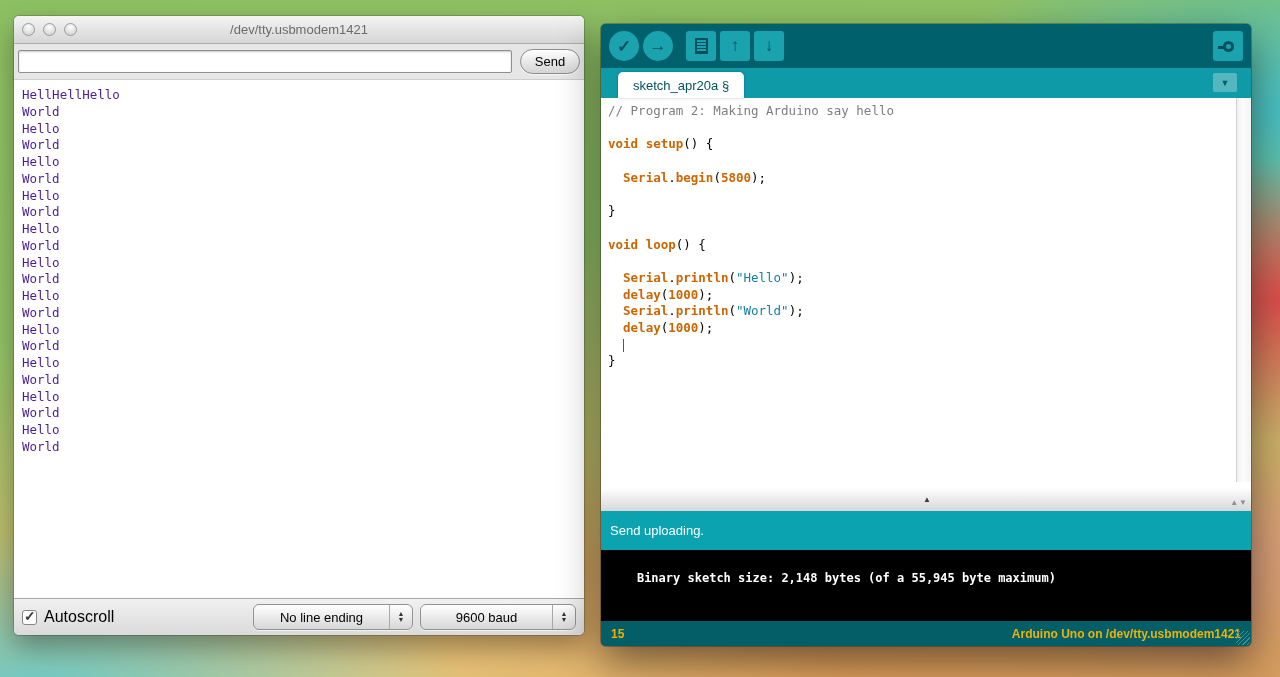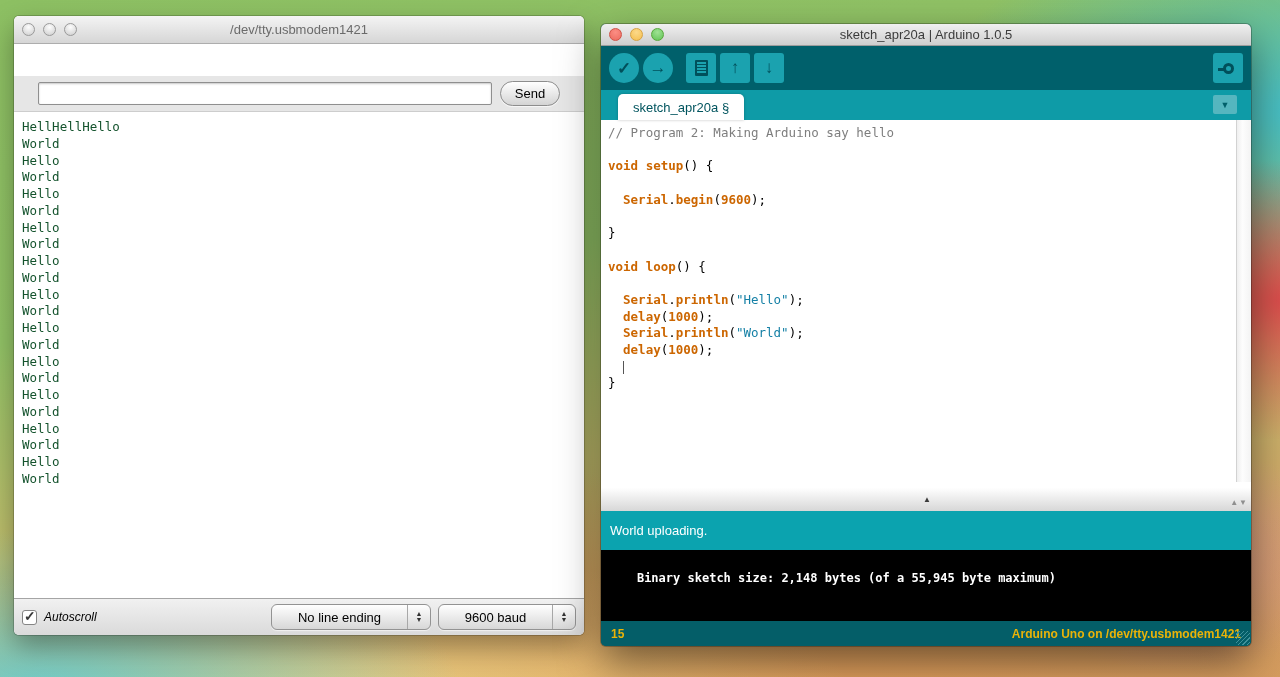--- a/index.html
+++ b/index.html
@@ -20,43 +20,43 @@
 
   
   .sm-window { left:14px; top:16px; width:570px; height:619px; background:#fff;
     box-shadow:0 12px 28px rgba(0,0,0,0.35), 0 0 0 1px rgba(0,0,0,0.18); }
   .titlebar { position:relative; display:flex; align-items:center; flex:0 0 auto; }
   .sm-titlebar { height:28px; background:linear-gradient(#f4f4f4,#d6d6d6); border-bottom:1px solid #adadad; }
   .title-text { position:absolute; left:0; right:0; text-align:center; font-size:13px; pointer-events:none; }
   .sm-title { color:#6b6b6b; }
   .light { width:13px; height:13px; border-radius:50%; margin-left:8px; flex:0 0 auto; }
   .light.gray { background:radial-gradient(circle at 50% 30%, #fdfdfd, #cccccc); border:1px solid #9a9a9a; }
-  .sm-sendrow { flex:0 0 36px; background:#e6e6e6; border-bottom:1px solid #cdcdcd; display:flex; align-items:center; padding:0 24px; gap:8px;margin-top:32px; }
+  .sm-sendrow { flex:0 0 36px; background:#e6e6e6; border-bottom:1px solid #cdcdcd; display:flex; align-items:center; padding:0 4px; gap:8px; }
   .sm-input { flex:1; height:23px; border:1px solid #8f8f8f; border-radius:2px; background:#fff;
     box-shadow:inset 0 1px 2px rgba(0,0,0,0.22); font-size:13px; padding:0 5px; font-family:"Liberation Sans",sans-serif; }
   .send-btn { width:60px; height:25px; border-radius:13px; border:1px solid #8d8d8d;
     background:linear-gradient(#ffffff,#d4d4d4); font-size:13px; color:#000;
     display:flex; align-items:center; justify-content:center; box-shadow:0 1px 1px rgba(255,255,255,0.7); }
   .sm-output { flex:1; background:#fff; padding:7px 8px; font-family:"DejaVu Sans Mono",monospace;
-    font-size:12.5px; line-height:16.75px; color:#14532d; white-space:pre; overflow:hidden; }
+    font-size:12.5px; line-height:16.75px; color:#4c1d95; white-space:pre; overflow:hidden; }
   .sm-bottombar { flex:0 0 37px; background:linear-gradient(#f1f1f1,#dadada); border-top:1px solid #a5a5a5;
     display:flex; align-items:center; padding:0 8px; }
   .checkbox { width:15px; height:15px; background:#fff; border:1px solid #858585; border-radius:3px;
     position:relative; flex:0 0 auto; }
   .checkbox .mark { position:absolute; left:1px; top:-3px; font-size:14px; font-weight:bold; color:#3a3a3a; }
-  .cb-label { margin-left:7px; font-size:12px; color:#000;font-style:italic; }
+  .cb-label { margin-left:7px; font-size:16px; color:#000; }
   .spacer { flex:1; }
   .popup { height:26px; border:1px solid #939393; border-radius:6px; background:linear-gradient(#ffffff,#d7d7d7);
     display:flex; align-items:center; box-shadow:0 1px 1px rgba(255,255,255,0.6); }
   .popup-label { flex:1; text-align:center; font-size:13px; color:#000; padding:0 6px; }
   .popup-arrows { width:23px; align-self:stretch; border-left:1px solid #a8a8a8; display:flex; flex-direction:column;
     align-items:center; justify-content:center; color:#333; }
   .popup-arrows span { font-size:7px; line-height:6px; }
   .popup.line-ending { width:160px; margin-right:7px; }
-  .popup.baud { width:138px; }
+  .popup.baud { width:156px; }
 
   
   .ide-window { left:601px; top:24px; width:650px; height:622px; background:#00606B;
     box-shadow:0 16px 40px rgba(0,0,0,0.5), 0 0 0 1px rgba(0,0,0,0.25); }
   .ide-titlebar { height:22px; background:linear-gradient(#f0f0f0,#cecece); border-bottom:1px solid #9c9c9c; }
   .ide-titlebar .light { width:13px; height:13px; margin-left:8px; }
   .light.red    { background:radial-gradient(circle at 50% 30%, #fc8e84, #ec6a5e); border:1px solid #ce5347; }
   .light.yellow { background:radial-gradient(circle at 50% 30%, #fcd98a, #f5bf4f); border:1px solid #d6a243; }
   .light.green  { background:radial-gradient(circle at 50% 30%, #9fe294, #61c354); border:1px solid #58a73c; }
   .ide-title { color:#3c3c3c; }
@@ -151,26 +151,20 @@
       <span class="popup-label">9600 baud</span>
       <span class="popup-arrows">
         <span>▲</span>
           <span>▼</span>
       </span>
     </div>
   </div>
 </div>
 
 <div class="window ide-window">
-  <div class="titlebar ide-titlebar">
-    <div class="light red"></div>
-    <div class="light yellow"></div>
-    <div class="light green"></div>
-    <div class="title-text ide-title">sketch_apr20a | Arduino 1.0.5</div>
-  </div>
 
   <div class="ide-toolbar">
     <div class="tb-btn round">
       <span>✓</span>
     </div>
     <div class="tb-btn round">
       <span>→</span>
     </div>
     <div class="tb-btn square gap">
       <span class="doc-icon"></span>
@@ -194,21 +188,21 @@
       <span>▼</span>
     </div>
   </div>
 
   <div class="ide-editor">
     <div class="code-pane">
         <div class="code-line"><span class="tok-comment">// Program 2: Making Arduino say hello</span></div>
         <div class="code-line">&nbsp;</div>
         <div class="code-line"><span class="tok-kw">void</span><span class="tok-plain"> </span><span class="tok-kw">setup</span><span class="tok-plain">() {</span></div>
         <div class="code-line">&nbsp;</div>
-        <div class="code-line"><span class="tok-plain">  </span><span class="tok-kw">Serial</span><span class="tok-plain">.</span><span class="tok-kw">begin</span><span class="tok-plain">(</span><span class="tok-num">9600</span><span class="tok-plain">);</span></div>
+        <div class="code-line"><span class="tok-plain">  </span><span class="tok-kw">Serial</span><span class="tok-plain">.</span><span class="tok-kw">begin</span><span class="tok-plain">(</span><span class="tok-num">5800</span><span class="tok-plain">);</span></div>
         <div class="code-line">&nbsp;</div>
         <div class="code-line"><span class="tok-plain">}</span></div>
         <div class="code-line">&nbsp;</div>
         <div class="code-line"><span class="tok-kw">void</span><span class="tok-plain"> </span><span class="tok-kw">loop</span><span class="tok-plain">() {</span></div>
         <div class="code-line">&nbsp;</div>
         <div class="code-line"><span class="tok-plain">  </span><span class="tok-kw">Serial</span><span class="tok-plain">.</span><span class="tok-kw">println</span><span class="tok-plain">(</span><span class="tok-str">"Hello"</span><span class="tok-plain">);</span></div>
         <div class="code-line"><span class="tok-plain">  </span><span class="tok-kw">delay</span><span class="tok-plain">(</span><span class="tok-num">1000</span><span class="tok-plain">);</span></div>
         <div class="code-line"><span class="tok-plain">  </span><span class="tok-kw">Serial</span><span class="tok-plain">.</span><span class="tok-kw">println</span><span class="tok-plain">(</span><span class="tok-str">"World"</span><span class="tok-plain">);</span></div>
         <div class="code-line"><span class="tok-plain">  </span><span class="tok-kw">delay</span><span class="tok-plain">(</span><span class="tok-num">1000</span><span class="tok-plain">);</span></div>
         <div class="code-line"><span class="tok-plain">  </span><span class="tok-cursor"></span></div>
@@ -216,21 +210,21 @@
       </div>
     <div class="v-scrollbar"></div>
   </div>
 
   <div class="h-scroll">
     <span class="h-caret">▲</span>
     <span class="corner-arrows">▲▼</span>
   </div>
 
   <div class="ide-status-teal">
-    <span>World uploading.</span>
+    <span>Send uploading.</span>
   </div>
 
   <div class="ide-console">
     <span>Binary sketch size: 2,148 bytes (of a 55,945 byte maximum)</span>
   </div>
 
   <div class="ide-statusbar">
     <span>15</span>
     <div class="spacer"></div>
     <span>Arduino Uno on /dev/tty.usbmodem1421</span>

